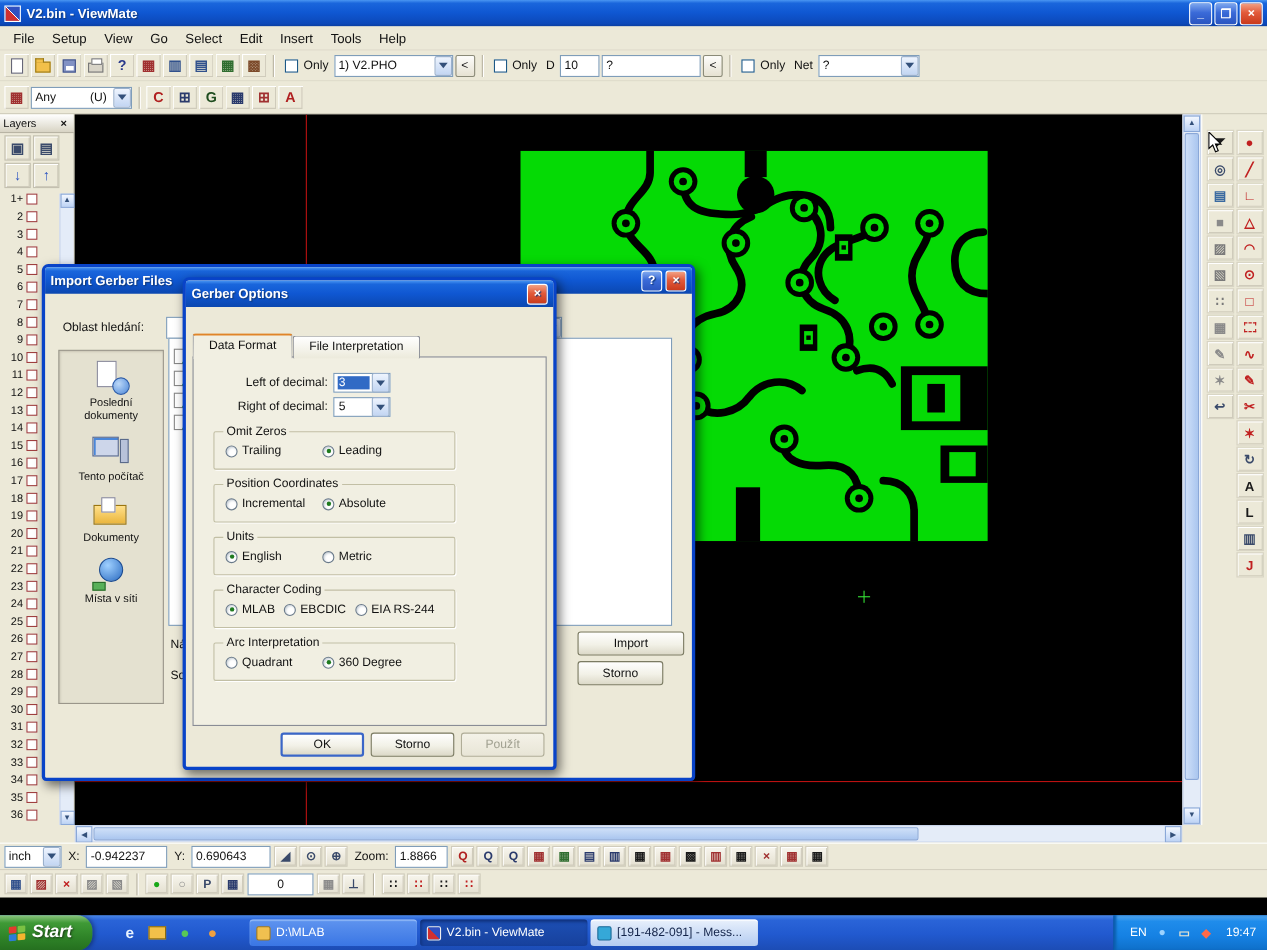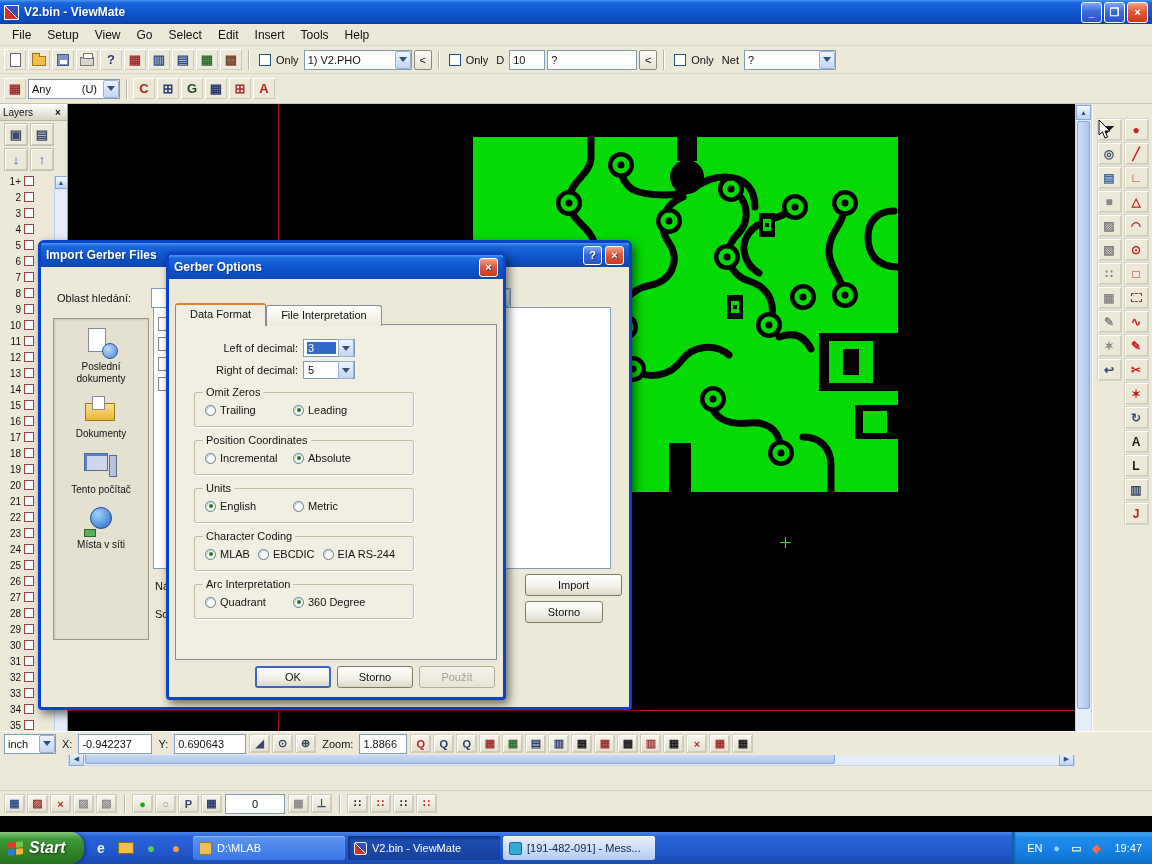--- a/index.html
+++ b/index.html
@@ -99,31 +99,31 @@
   .corner-strip{position:absolute;left:0;top:750px;width:68px;height:16px;background:#ece9d8;}
   .corner-strip2{position:absolute;left:1075px;top:750px;right:0;height:16px;background:#ece9d8;}
 
   
   .palette{position:absolute;left:1092px;top:104px;width:60px;height:646px;background:#ece9d8;border-left:1px solid #fff;
     display:flex;justify-content:center;gap:2px;padding-top:14px;}
   .pal-col{display:flex;flex-direction:column;gap:1px;}
   .palette .icon{width:25px;height:23px;font-size:12px;border:1px solid #d8d4c4;}
 
   
-  .status1{position:absolute;left:0;top:731px;right:0;height:24px;background:#ece9d8;display:flex;align-items:center;gap:3px;padding:0 4px;border-top:1px solid #fff;}
+  .status1{position:absolute;left:0;top:766px;right:0;height:24px;background:#ece9d8;display:flex;align-items:center;gap:3px;padding:0 4px;border-top:1px solid #fff;}
   .status2{position:absolute;left:0;top:790px;right:0;height:26px;background:#ece9d8;display:flex;align-items:center;gap:3px;padding:0 4px;border-top:1px solid #d4d0c0;}
   .status1 .icon,.status2 .icon{width:21px;height:19px;font-size:11px;border:1px solid #d0ccbc;
     background:linear-gradient(#f8f6ee,#e4e0d0);}
   .val-box{justify-content:flex-start;}
   .desktop-strip{position:absolute;left:0;top:816px;right:0;height:16px;background:#000;}
 
   
   .taskbar{position:absolute;left:0;top:832px;right:0;height:32px;z-index:50;
     background:linear-gradient(180deg,#4a87e8 0%,#2a64d8 14%,#2159cf 55%,#1c4cb4 100%);
-    display:flex;align-items:center;}
+    display:flex;align-items:center;gap:17px;}
   .start-btn{height:32px;width:84px;flex:none;display:flex;align-items:center;gap:6px;padding-left:8px;
     background:linear-gradient(180deg,#8cc67f 0%,#3f9a36 22%,#2f8428 62%,#256f1f 100%);
     border-radius:0 14px 14px 0;color:#fff;font-weight:bold;font-style:italic;font-size:16px;
     text-shadow:1px 1px 2px #1a3a14;box-shadow:2px 0 4px rgba(0,0,0,.35);}
   .flag{display:grid;grid-template-columns:7px 7px;grid-template-rows:6px 6px;gap:1px;transform:skewY(-6deg);}
   .flag span{border-radius:1px;}
   .flag .f1{background:#e23b2e;}.flag .f2{background:#7bc143;}.flag .f3{background:#2e7cd6;}.flag .f4{background:#f5b52e;}
   .quick-launch{display:flex;align-items:center;gap:3px;padding:0 6px;}
   .quick-launch .icon{width:22px;height:22px;background:transparent;box-shadow:none;border:none;font-size:14px;}
   .task-area{display:flex;align-items:center;gap:3px;}
@@ -681,32 +681,32 @@
     </div>
     <div class="places-bar">
         <div class="place">
           <div class="pi pi-recent">
             <span class="pia"></span>
             <span class="pib"></span>
           </div>
           <div class="place-label">Poslední dokumenty</div>
         </div>
         <div class="place">
+          <div class="pi pi-computer">
+            <span class="pia"></span>
+            <span class="pib"></span>
+          </div>
+          <div class="place-label">Tento počítač</div>
+        </div>
+        <div class="place">
           <div class="pi pi-docs">
             <span class="pia"></span>
             <span class="pib"></span>
           </div>
           <div class="place-label">Dokumenty</div>
-        </div>
-        <div class="place">
-          <div class="pi pi-computer">
-            <span class="pia"></span>
-            <span class="pib"></span>
-          </div>
-          <div class="place-label">Tento počítač</div>
         </div>
         <div class="place">
           <div class="pi pi-network">
             <span class="pia"></span>
             <span class="pib"></span>
           </div>
           <div class="place-label">Místa v síti</div>
         </div>
       </div>
     <div class="file-list">

